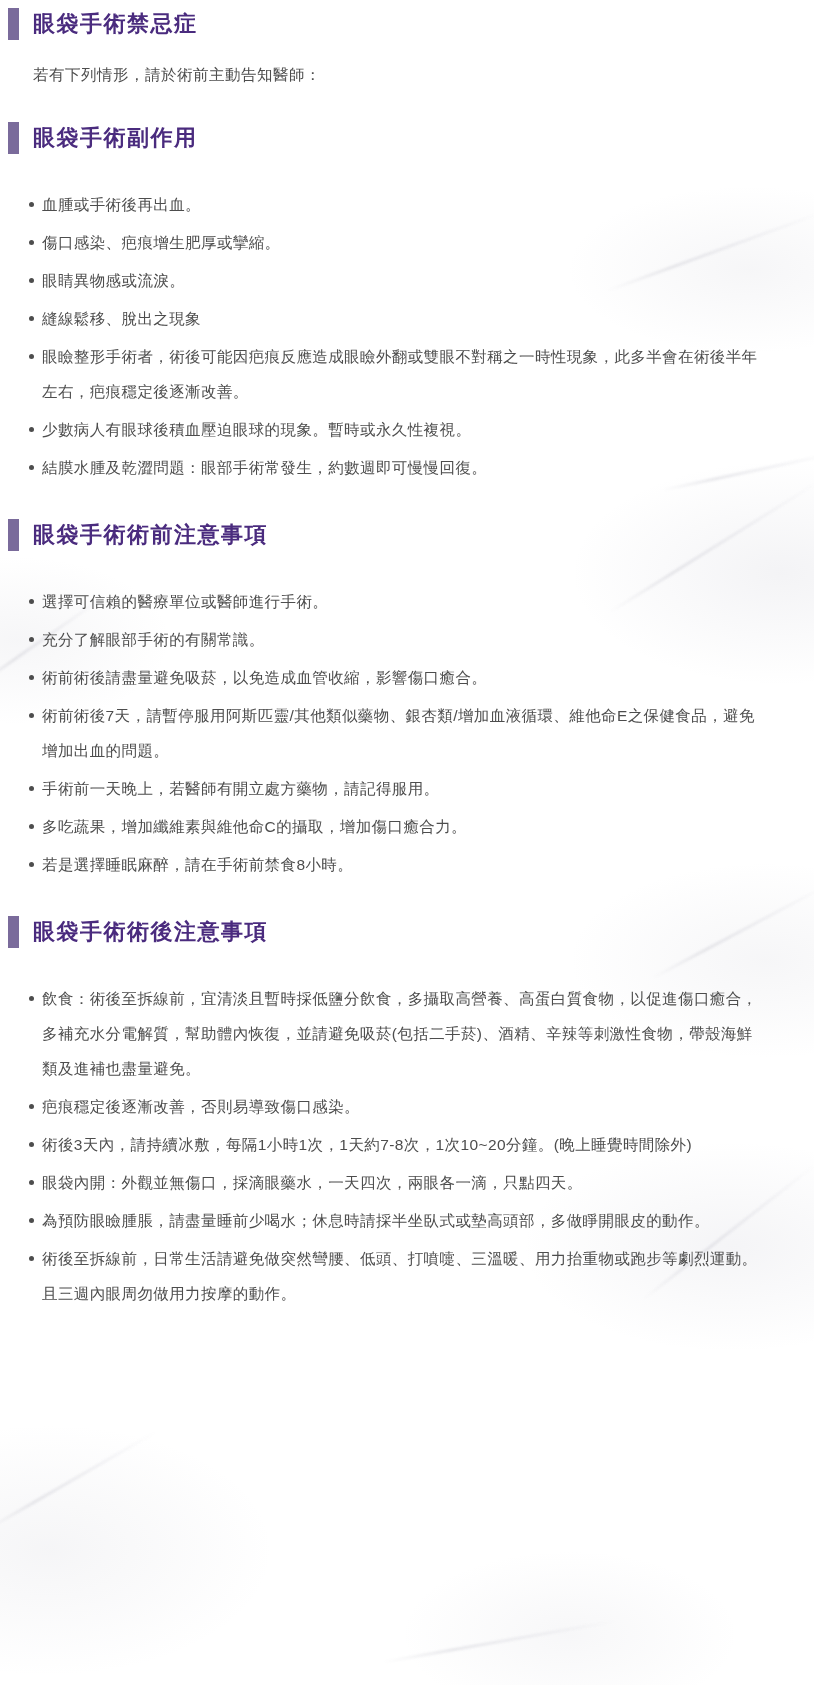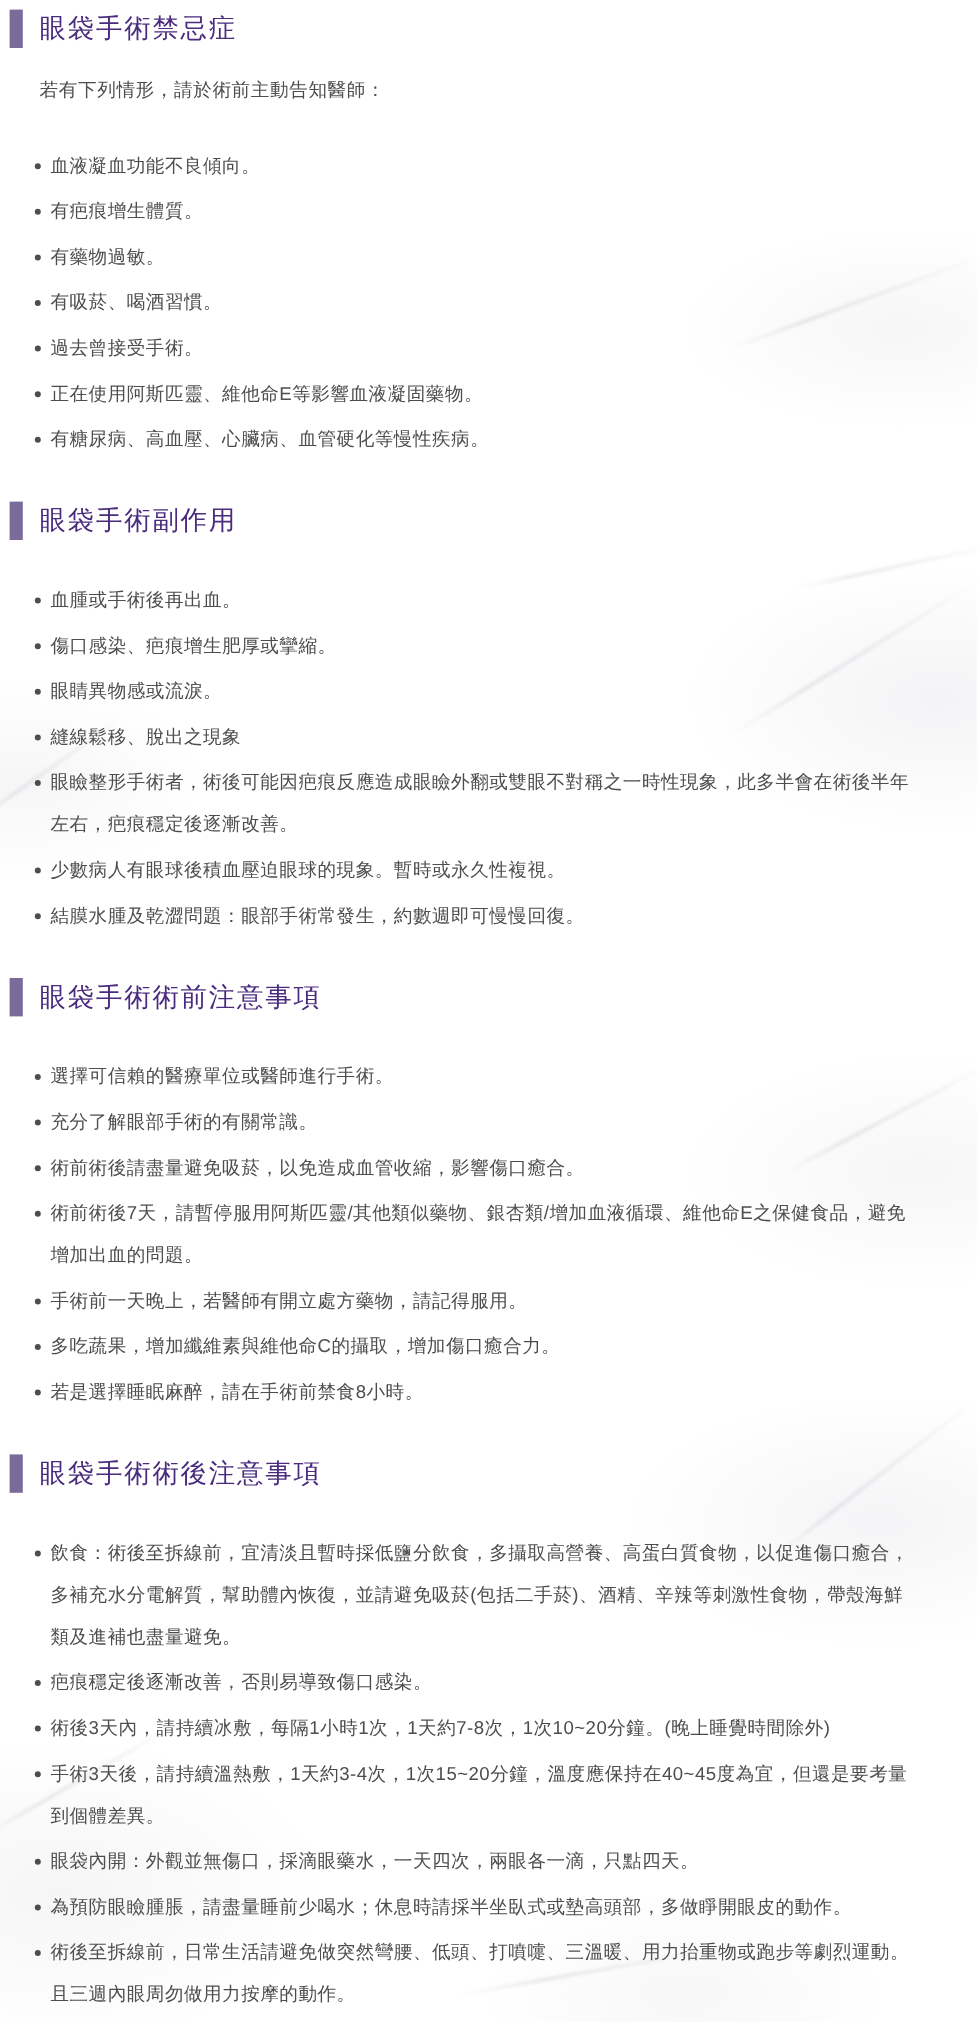--- a/index.html
+++ b/index.html
@@ -39,21 +39,21 @@
     box-sizing: border-box;
     color: #4d4d4d;
   }
   .section-heading {
     display: flex;
     align-items: stretch;
     gap: 14px;
     margin: 0;
     font-size: 22px;
     line-height: 32px;
-    font-weight: 400;
+    font-weight: 700;
     color: #4a2b7e;
     letter-spacing: 1.5px;
   }
   .section + .section .section-heading { margin-top: 34px; text-align: center; }
   .accent-bar {
     flex: 0 0 11px;
     width: 11px;
     background: #7a6b9b;
   }
   .intro {
@@ -101,29 +101,20 @@
 <div class="vein" style="left:380px; top:1640px; width:240px; transform:rotate(-10deg);"></div>
 
 <div class="page">
 
   <section class="section">
     <h2 class="section-heading">
       <span class="accent-bar"></span>
       <span>眼袋手術禁忌症</span>
     </h2>
     <p class="intro">若有下列情形，請於術前主動告知醫師：</p>
-    <ul class="bullet-list">
-      <li>血液凝血功能不良傾向。</li>
-      <li>有疤痕增生體質。</li>
-      <li>有藥物過敏。</li>
-      <li>有吸菸、喝酒習慣。</li>
-      <li>過去曾接受手術。</li>
-      <li>正在使用阿斯匹靈、維他命E等影響血液凝固藥物。</li>
-      <li>有糖尿病、高血壓、心臟病、血管硬化等慢性疾病。</li>
-    </ul>
   </section>
 
   <section class="section">
     <h2 class="section-heading">
       <span class="accent-bar"></span>
       <span>眼袋手術副作用</span>
     </h2>
     <ul class="bullet-list">
       <li>血腫或手術後再出血。</li>
       <li>傷口感染、疤痕增生肥厚或攣縮。</li>
@@ -153,21 +144,20 @@
 
   <section class="section">
     <h2 class="section-heading">
       <span class="accent-bar"></span>
       <span>眼袋手術術後注意事項</span>
     </h2>
     <ul class="bullet-list">
       <li>飲食：術後至拆線前，宜清淡且暫時採低鹽分飲食，多攝取高營養、高蛋白質食物，以促進傷口癒合，多補充水分電解質，幫助體內恢復，並請避免吸菸(包括二手菸)、酒精、辛辣等刺激性食物，帶殼海鮮類及進補也盡量避免。</li>
       <li>疤痕穩定後逐漸改善，否則易導致傷口感染。</li>
       <li>術後3天內，請持續冰敷，每隔1小時1次，1天約7-8次，1次10~20分鐘。(晚上睡覺時間除外)</li>
-      <li>手術3天後，請持續溫熱敷，1天約3-4次，1次15~20分鐘，溫度應保持在40~45度為宜，但還是要考量到個體差異。</li>
       <li>眼袋內開：外觀並無傷口，採滴眼藥水，一天四次，兩眼各一滴，只點四天。</li>
       <li>為預防眼瞼腫脹，請盡量睡前少喝水；休息時請採半坐臥式或墊高頭部，多做睜開眼皮的動作。</li>
       <li>術後至拆線前，日常生活請避免做突然彎腰、低頭、打噴嚏、三溫暖、用力抬重物或跑步等劇烈運動。且三週內眼周勿做用力按摩的動作。</li>
 
     </ul>
   </section>
 
 </div>
 
 </body></html>

